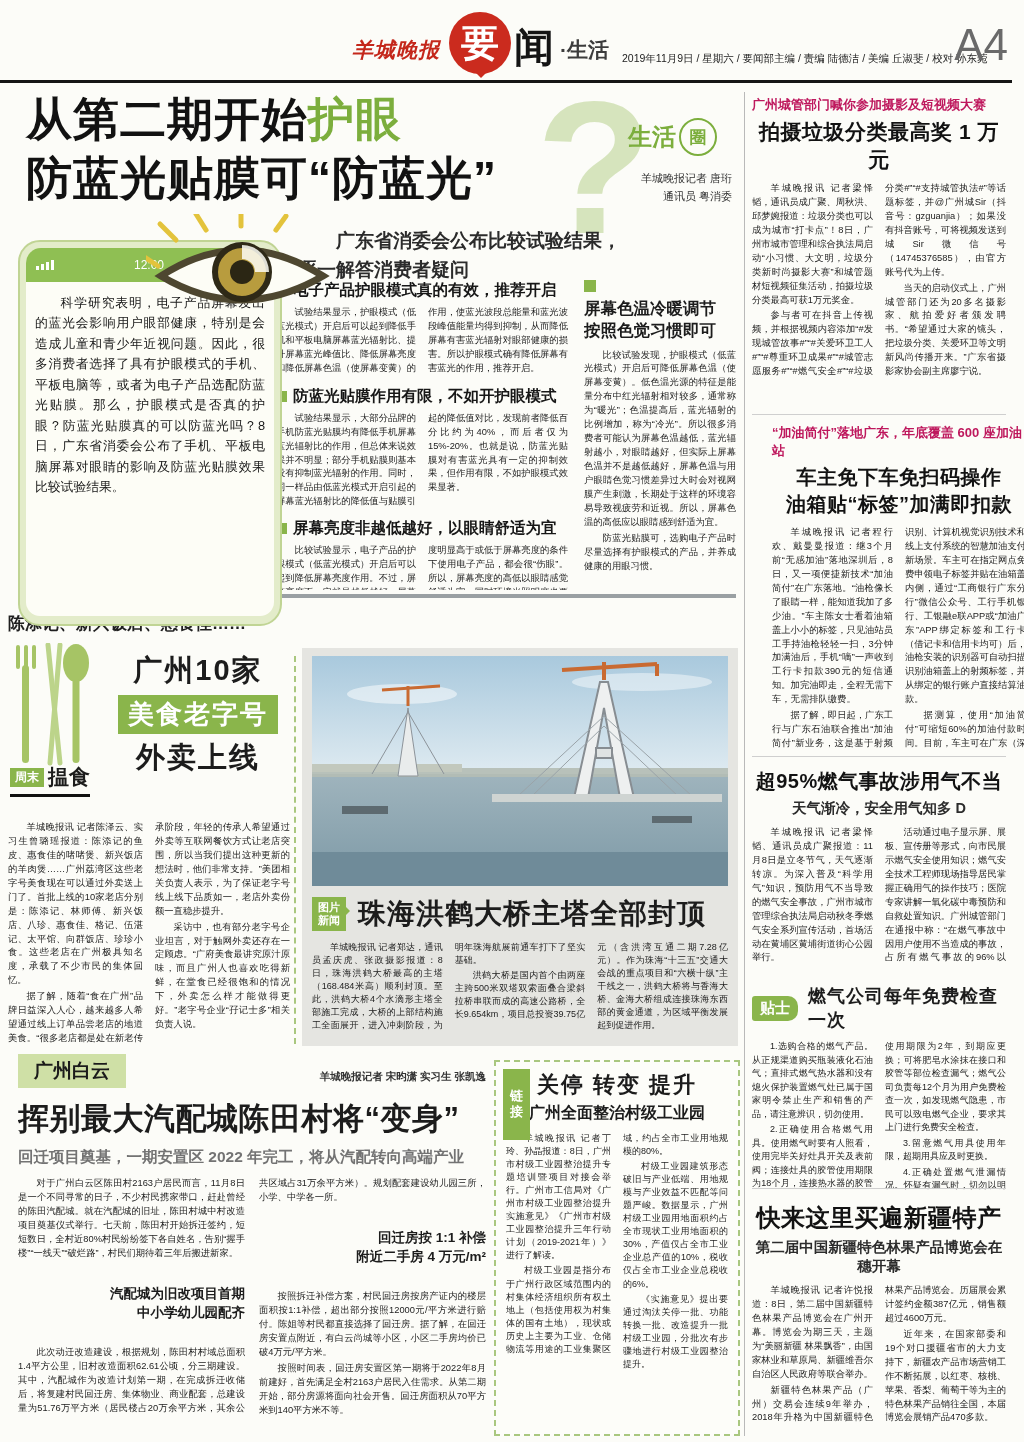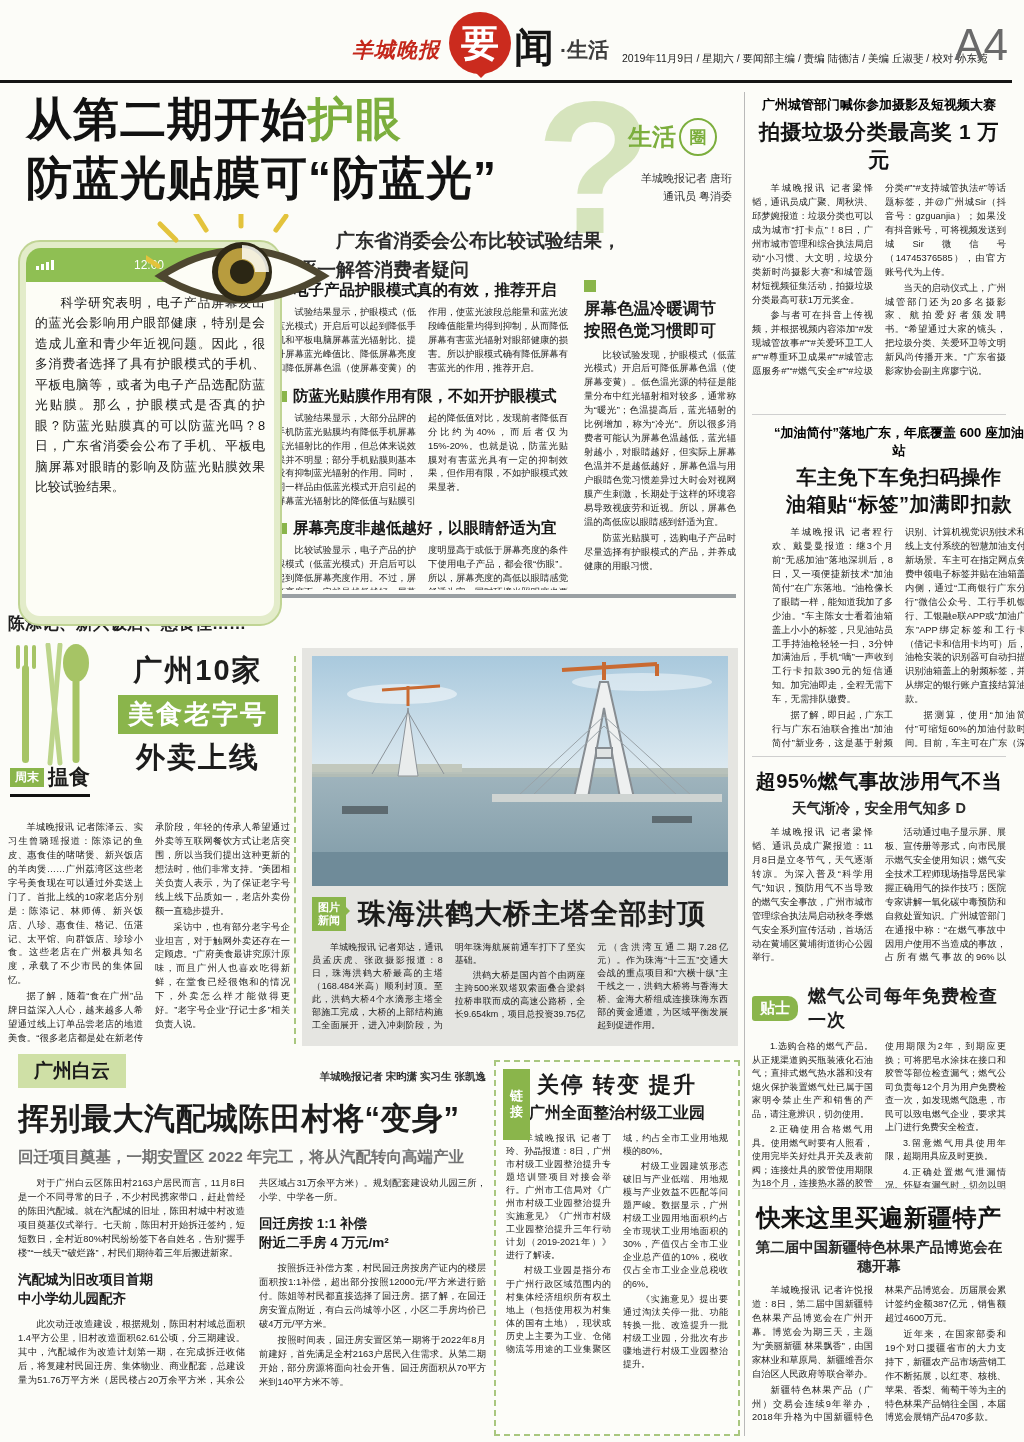--- a/index.html
+++ b/index.html
@@ -68,32 +68,32 @@
   .pn-badge::after{content:"";position:absolute;right:-9px;top:9px;border:5px solid transparent;border-left-color:#8ab54b;}
   .pn-head{font-size:28px;font-weight:900;letter-spacing:1px;}
   .pn-body{margin-top:8px;column-count:3;column-gap:12px;font-size:9px;line-height:1.45;height:92px;overflow:hidden;}
   
   .baiyun{position:absolute;left:18px;top:1054px;width:468px;height:384px;overflow:hidden;}
   .by-tag{display:inline-block;background:#cfe0a6;color:#1b1b1b;font-size:19px;font-weight:900;padding:4px 16px;}
   .by-byline{position:absolute;right:0;top:16px;font-size:10.5px;color:#333;font-weight:600;}
   .by-head{font-size:31px;font-weight:900;margin-top:10px;letter-spacing:0.5px;}
   .by-sub{font-size:15.5px;color:#737373;margin-top:7px;font-weight:600;}
   .by-body{margin-top:9px;column-count:2;column-gap:14px;font-size:9.3px;line-height:1.5;height:252px;overflow:hidden;}
-  .by-subhead{font-size:13.5px;font-weight:900;text-align:left;white-space:pre-line;margin:9px 0;line-height:1.45;break-inside:avoid;}
+  .by-subhead{font-size:13.5px;font-weight:900;text-align:right;white-space:pre-line;margin:23px 0;line-height:1.45;break-inside:avoid;}
   
   .linkbox{position:absolute;left:494px;top:1060px;width:246px;height:376px;border:2px dashed #a9c77f;padding:8px 10px;box-sizing:border-box;background:#fdfdf9;}
   .link-badge{position:absolute;left:7px;top:7px;width:21px;background:#8ab54b;color:#fff;font-size:13px;font-weight:800;text-align:center;padding:19px 3px;line-height:1.25;}
   .link-head{text-align:center;font-size:22px;font-weight:900;letter-spacing:2px;}
   .link-sub{text-align:center;font-size:16px;font-weight:900;margin-top:3px;}
   .link-body{margin-top:8px;column-count:2;column-gap:12px;font-size:9px;line-height:1.45;height:292px;overflow:hidden;}
   
   .rail-rule{position:absolute;left:744px;top:92px;height:1344px;width:1px;background:#b9b9b9;}
   .hr{position:absolute;left:752px;width:254px;height:1px;background:#cfcfcf;}
   .r-art{position:absolute;left:752px;width:254px;}
-  .r-kicker{text-align:center;font-size:13px;font-weight:700;color:#000000;}
+  .r-kicker{font-size:13px;font-weight:700;color:#be185d;}
   .r-head{text-align:center;font-weight:900;color:#121212;margin-top:4px;letter-spacing:0.5px;}
   .r-sub{text-align:center;font-size:14.5px;font-weight:600;color:#2c2c2c;margin-top:4px;}
   .r-body{margin-top:8px;column-count:2;column-gap:12px;font-size:9.3px;line-height:1.5;overflow:hidden;}
   .pre{white-space:pre-line;}
   .tips-row{display:flex;align-items:center;gap:10px;}
   .tips-badge{background:#8ab54b;color:#fff;font-size:15px;font-weight:900;padding:3px 8px;border-radius:3px 10px 10px 3px;position:relative;flex:none;}
   .tips-head{font-size:18px;font-weight:900;letter-spacing:1px;}
 </style>
 </head>
 <body>

